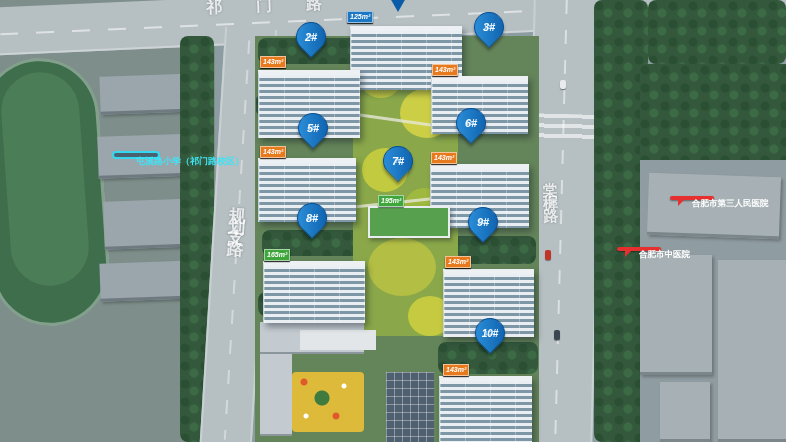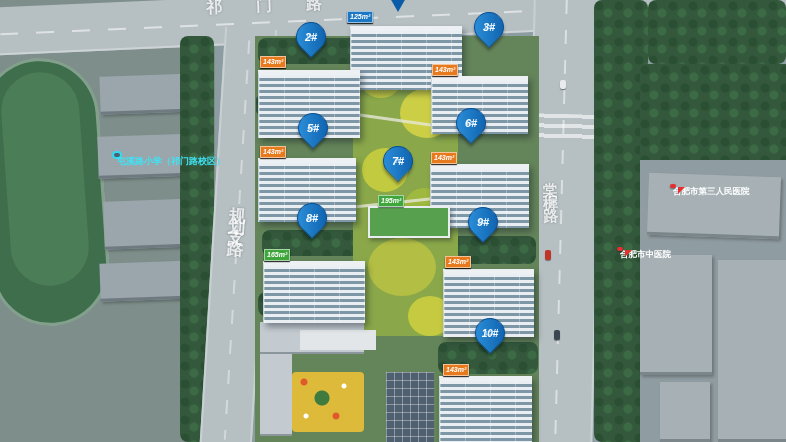--- a/index.html
+++ b/index.html
@@ -77,21 +77,21 @@
     display:flex;flex-direction:column;align-items:center;justify-content:center;}
   .pin-label{position:static;color:#fff;font-weight:bold;font-style:italic;font-size:11px;line-height:11px;}
   .pin-sub{position:static;color:#BFE2FF;font-size:6px;line-height:7px;font-style:italic;}
   .pin-tail-only{width:0;height:0;border-left:8px solid transparent;border-right:8px solid transparent;border-top:14px solid #0B5CA8;}
 
   
   .road-name{color:rgba(255,255,255,.82);font-weight:bold;text-shadow:0 0 2px rgba(60,70,75,.5);}
   .road-name-top{left:206px;top:-5px;font-size:16px;letter-spacing:34px;transform:rotate(-2deg);white-space:nowrap;}
   .road-name-left{left:226px;top:193px;font-size:17px;writing-mode:vertical-rl;letter-spacing:11px;transform:rotate(4deg);}
   .road-name-right{left:540px;top:170px;font-size:15px;writing-mode:vertical-rl;letter-spacing:13px;transform:rotate(-2deg);}
-  .bubble{border-radius:4px;padding:2px 3px;white-space:nowrap;}
+  .bubble{border-radius:4px;padding:2px 22px;white-space:nowrap;}
   .bubble span{position:static;}
   .bubble-school{left:112px;top:151px;background:rgba(8,42,64,.55);border:2px solid #35D8EE;color:#3FE3F5;font-size:9px;font-weight:bold;border-radius:8px;}
   .bubble-red{background:#E63030;color:#fff;font-size:8.5px;font-weight:bold;box-shadow:0 1px 2px rgba(0,0,0,.45);}
   .bubble-tail{width:0;height:0;border-top:7px solid #E63030;border-right:7px solid transparent;bottom:-6px;left:8px;}
 </style>
 </head>
 <body>
 
 <div id="stage">
 
@@ -281,21 +281,21 @@
     </div>
   </div>
 
   <div class="road-name road-name-top">祁门路</div>
   <div class="road-name road-name-left">规划支路</div>
   <div class="road-name road-name-right">棠樨路</div>
 
   <div class="bubble bubble-school">
     <span>屯溪路小学（祁门路校区）</span>
   </div>
-  <div class="bubble bubble-red" style="left:670px;top:184px;">
+  <div class="bubble bubble-red" style="left:670px;top:196px;">
     <span>合肥市第三人民医院</span>
     <div class="bubble-tail"></div>
   </div>
   <div class="bubble bubble-red" style="left:617px;top:247px;text-decoration:underline;">
     <span>合肥市中医院</span>
     <div class="bubble-tail"></div>
   </div>
 
 </div>
 

